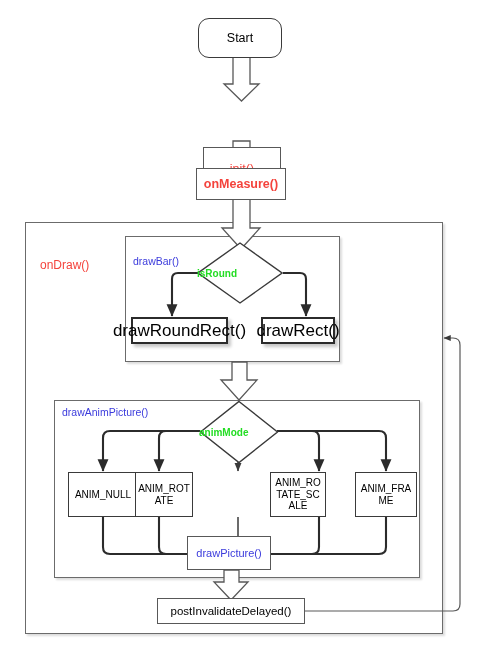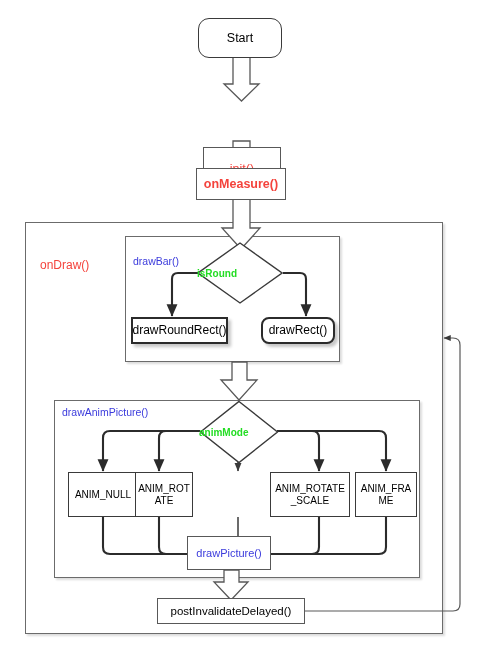--- a/index.html
+++ b/index.html
@@ -37,21 +37,21 @@
     border: 1.3px solid #585858;
     font-size: 12.5px;
   }
   
   .n-red { color: #f4433c; }
   
   .n-blue { color: #3b3bdc; }
   
   .n-thick {
     border: 2.2px solid #2b2b2b;
-    font-size: 12px;
+    font-size: 17px;
     box-shadow: 3px 3px 3px rgba(0,0,0,0.22);
   }
   
   .n-anim {
     border: 1.2px solid #3a3a3a;
     font-size: 10px;
     padding: 0 2px;
     word-break: break-all;
     overflow-wrap: anywhere;
     line-height: 1.15;
@@ -180,38 +180,38 @@
     <svg class="dshape" viewBox="0 0 86 62">
       <polygon points="43,1 85,31 43,61 1,31" fill="#ffffff" stroke="#3a3a3a" stroke-width="1.4"></polygon>
     </svg>
     <div class="dtext">isRound</div>
   </div>
 
   <div class="node n-thick" style="left:131px; top:317px; width:97px; height:27px;">
     <span>drawRoundRect()</span>
   </div>
 
-  <div class="node n-thick" style="left:261px; top:317px; width:74px; height:27px;border-radius:8px;">
+  <div class="node n-thick" style="left:261px; top:317px; width:74px; height:27px;">
     <span>drawRect()</span>
   </div>
 
   <div class="diamond" style="left:199px; top:400px; width:79px; height:63px;">
     <svg class="dshape" viewBox="0 0 79 63">
       <polygon points="39.5,1 78,31.5 39.5,62 1,31.5" fill="#ffffff" stroke="#3a3a3a" stroke-width="1.4"></polygon>
     </svg>
     <div class="dtext">animMode</div>
   </div>
 
   <div class="node n-anim" style="left:68px; top:472px; width:70px; height:45px;">
     <span>ANIM_NULL</span>
   </div>
   <div class="node n-anim" style="left:135px; top:472px; width:58px; height:45px;">
     <span>ANIM_ROTATE</span>
   </div>
-  <div class="node n-anim" style="left:270px; top:472px; width:80px; height:45px;">
+  <div class="node n-anim" style="left:270px; top:472px; width:56px; height:45px;">
     <span>ANIM_ROTATE_SCALE</span>
   </div>
   <div class="node n-anim" style="left:355px; top:472px; width:62px; height:45px;">
     <span>ANIM_FRAME</span>
   </div>
 
   <div class="node n-thin n-blue" style="left:187px; top:536px; width:84px; height:34px; font-size:11px;">
     <span>drawPicture()</span>
   </div>
 

